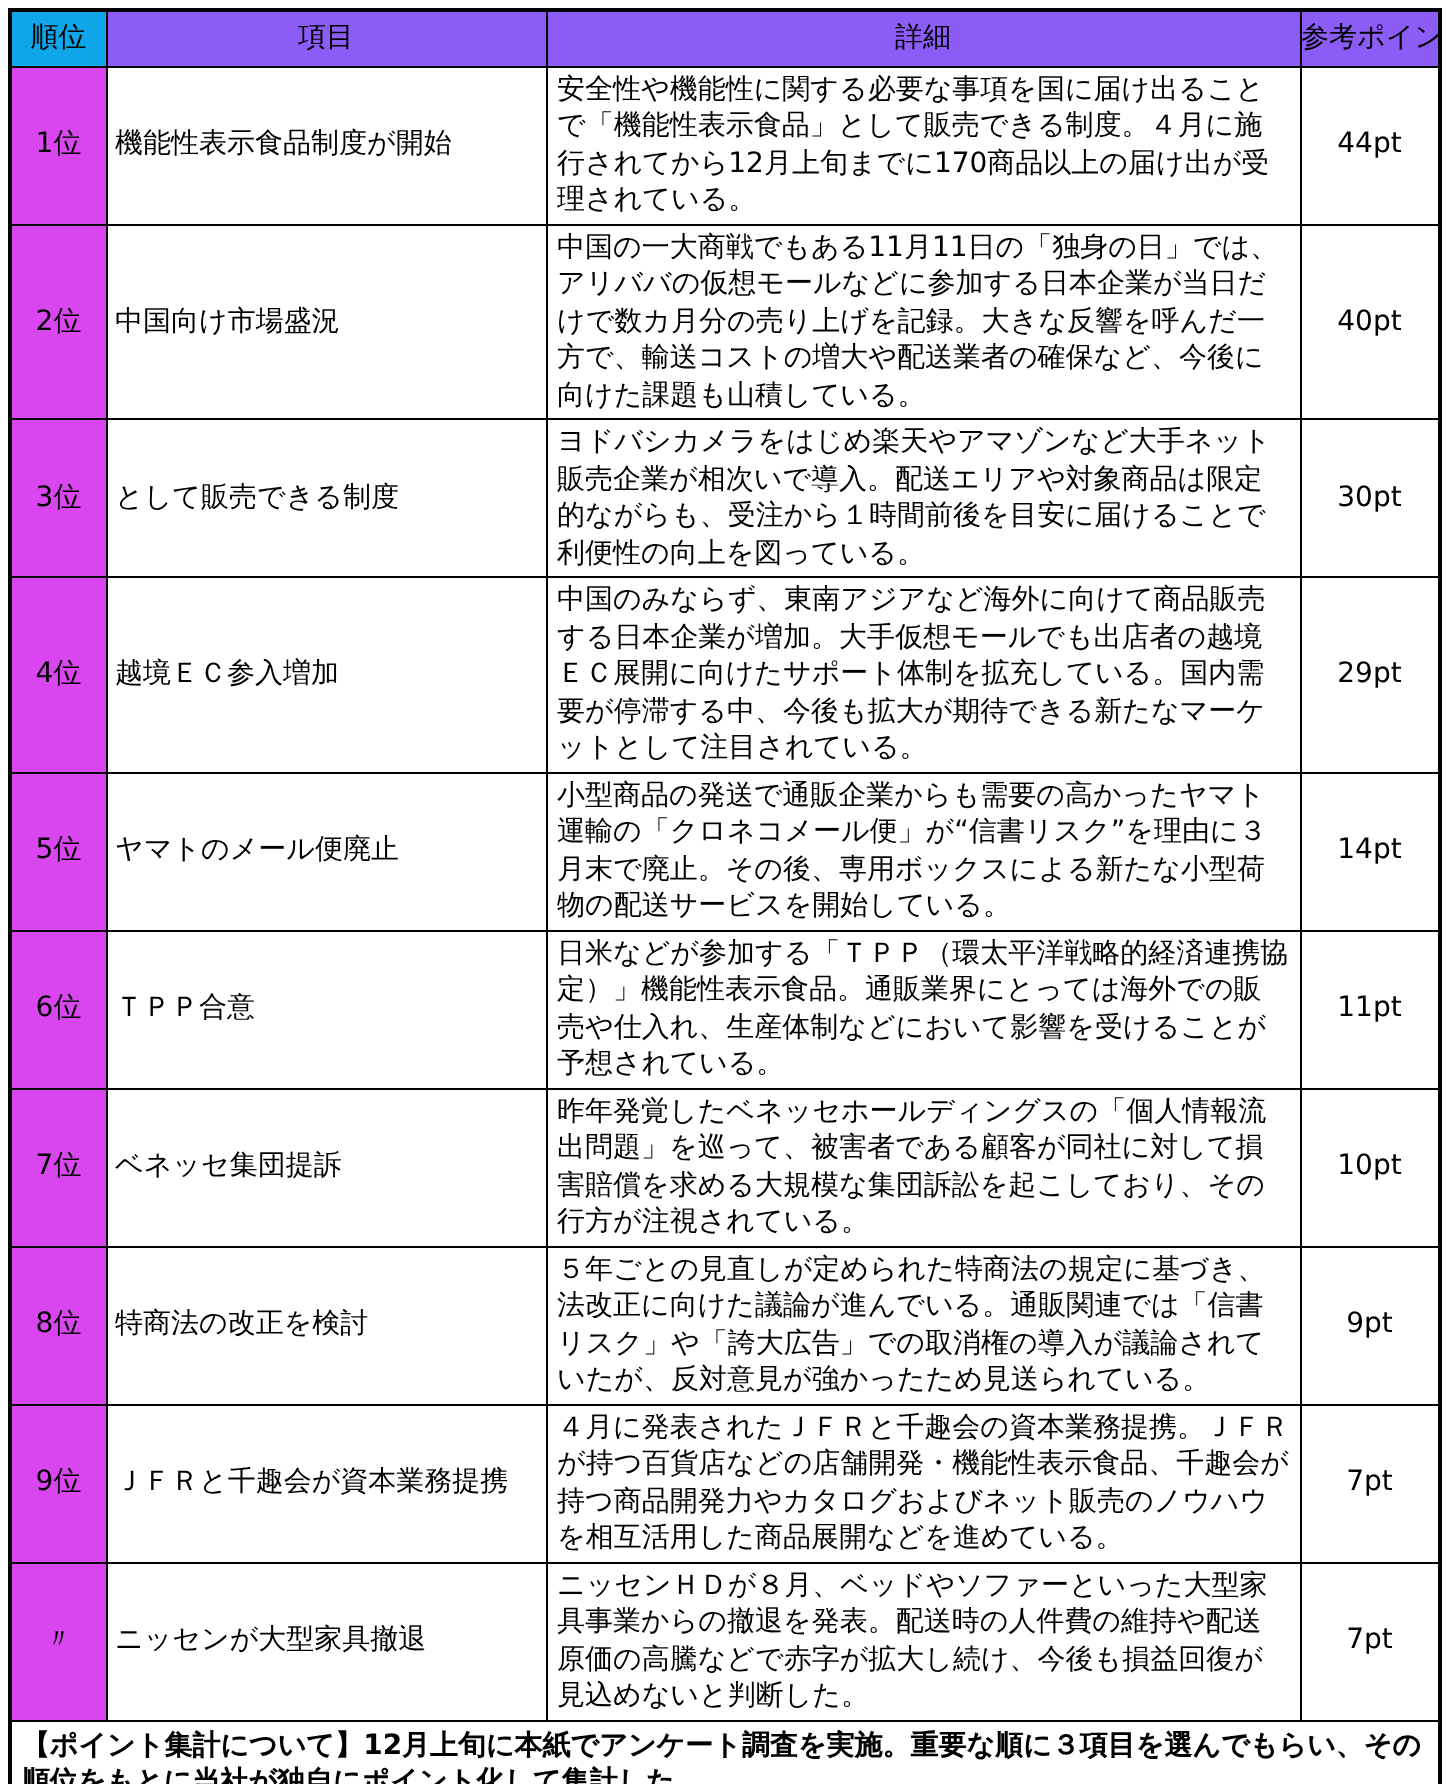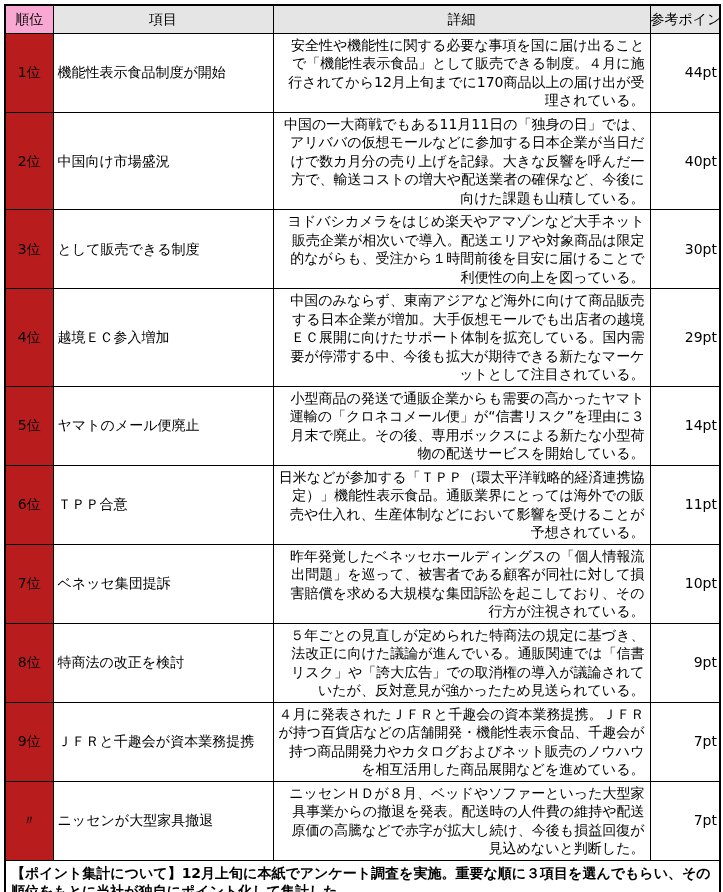--- a/index.html
+++ b/index.html
@@ -32,49 +32,49 @@
     overflow: hidden;
   }
   col.c-rank   { width: 48px; }
   col.c-item   { width: 220px; }
   col.c-detail { width: 377px; }
   col.c-points { width: 70px; }
 
   th.h-cell {
     font-weight: normal;
     text-align: center;
-    background: #e5e5e5;
+    background: #8b5cf6;
     padding: 4px 2px;
   }
   th.h-rank {
-    background: #f9a8d4;
+    background: #0ea5e9;
   }
   th.h-points {
     font-size: 12px;
     white-space: nowrap;
     padding-left: 0;
     padding-right: 0;
   }
   td.rank {
-    background: #b91c1c;
+    background: #d946ef;
     text-align: center;
     padding: 2px;
   }
   td.item {
     text-align: left;
     padding: 2px 4px;
   }
   td.detail {
-    text-align: right;
+    text-align: left;
     padding: 2px 5px;
     line-break: anywhere;
     word-break: break-all;
   }
   td.points {
-    text-align: right;
+    text-align: center;
     padding: 2px;
   }
   td.footnote {
     font-weight: bold;
     font-size: 13px;
     line-height: 17px;
     text-align: left;
     padding: 3px 5px;
     background: #ffffff;
   }

